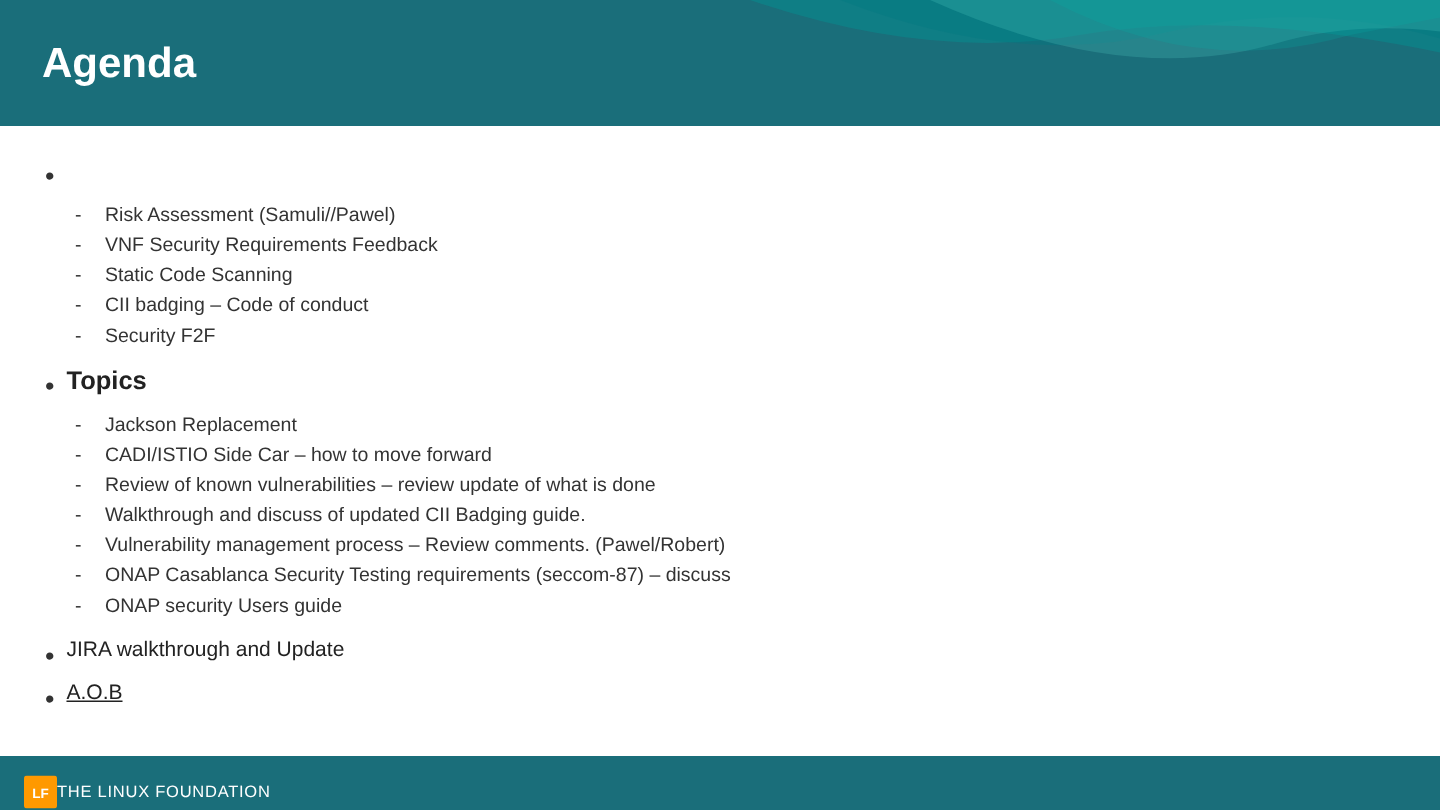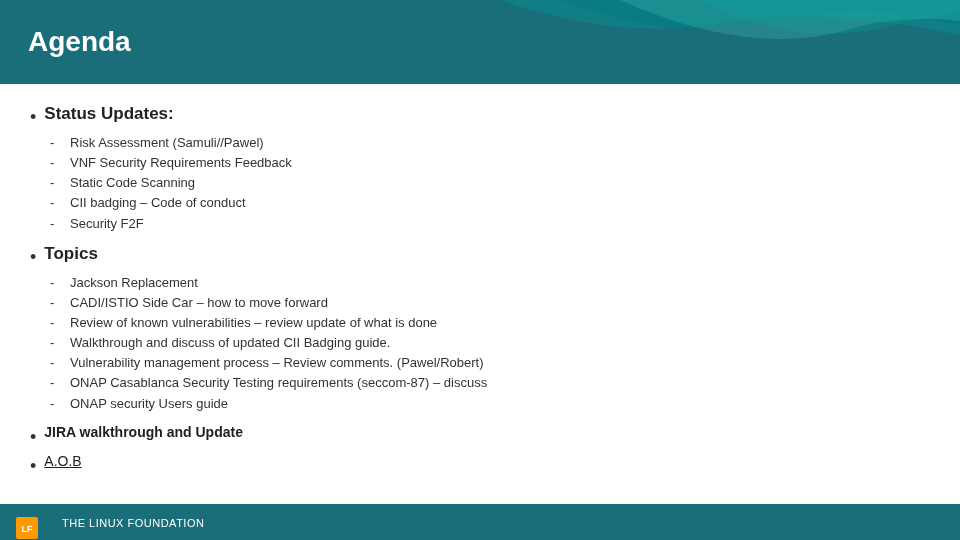--- a/index.html
+++ b/index.html
@@ -103,22 +103,22 @@
       height: 36px;
       background: #1a6e7a;
       display: flex;
       align-items: center;
       justify-content: space-between;
       padding: 0 16px;
     }
 
     .footer-left {
       display: flex;
-      align-items: flex-start;
-      gap: 24px;
+      align-items: center;
+      gap: 0;
       margin-top: 12px;
     }
 
     .footer-text {
       color: white;
       font-size: 11px;
       font-weight: normal;
       letter-spacing: 0.5px;
     }
 
@@ -158,21 +158,20 @@
     <path style="fill:rgba(0,180,170,0.2)" d="M700,0 Q800,45 900,20 L960,10 L960,0 Z"></path>
   </svg>
   <span class="header-title">Agenda</span>
 </div>
 
 <div class="content">
 
   <div class="section-gap">
     <div class="bullet-item">
       <span class="bullet-dot">•</span>
-      <span class="section-title">Status Updates:</span>
     </div>
     <div class="sub-list">
       <div class="sub-item">
         <span class="dash">-</span>
         <span class="sub-item-text">Risk Assessment (Samuli//Pawel)</span>
       </div>
       <div class="sub-item">
         <span class="dash">-</span>
         <span class="sub-item-text">VNF Security Requirements Feedback</span>
       </div>
@@ -223,21 +222,21 @@
       </div>
       <div class="sub-item">
         <span class="dash">-</span>
         <span class="sub-item-text">ONAP security Users guide</span>
       </div>
     </div>
   </div>
 
   <div class="bullet-item">
     <span class="bullet-dot">•</span>
-    <span class="section-title" style="font-weight:bold; font-size:14px;">JIRA walkthrough and Update</span>
+    <span class="section-title" style="font-weight:normal; font-size:14px;">JIRA walkthrough and Update</span>
   </div>
   <div class="bullet-item">
     <span class="bullet-dot">•</span>
     <span class="section-title" style="font-weight:normal; font-size:14px;text-decoration:underline;">A.O.B</span>
   </div>
 
 </div>
 
 <div class="footer">
   <div class="footer-left">

